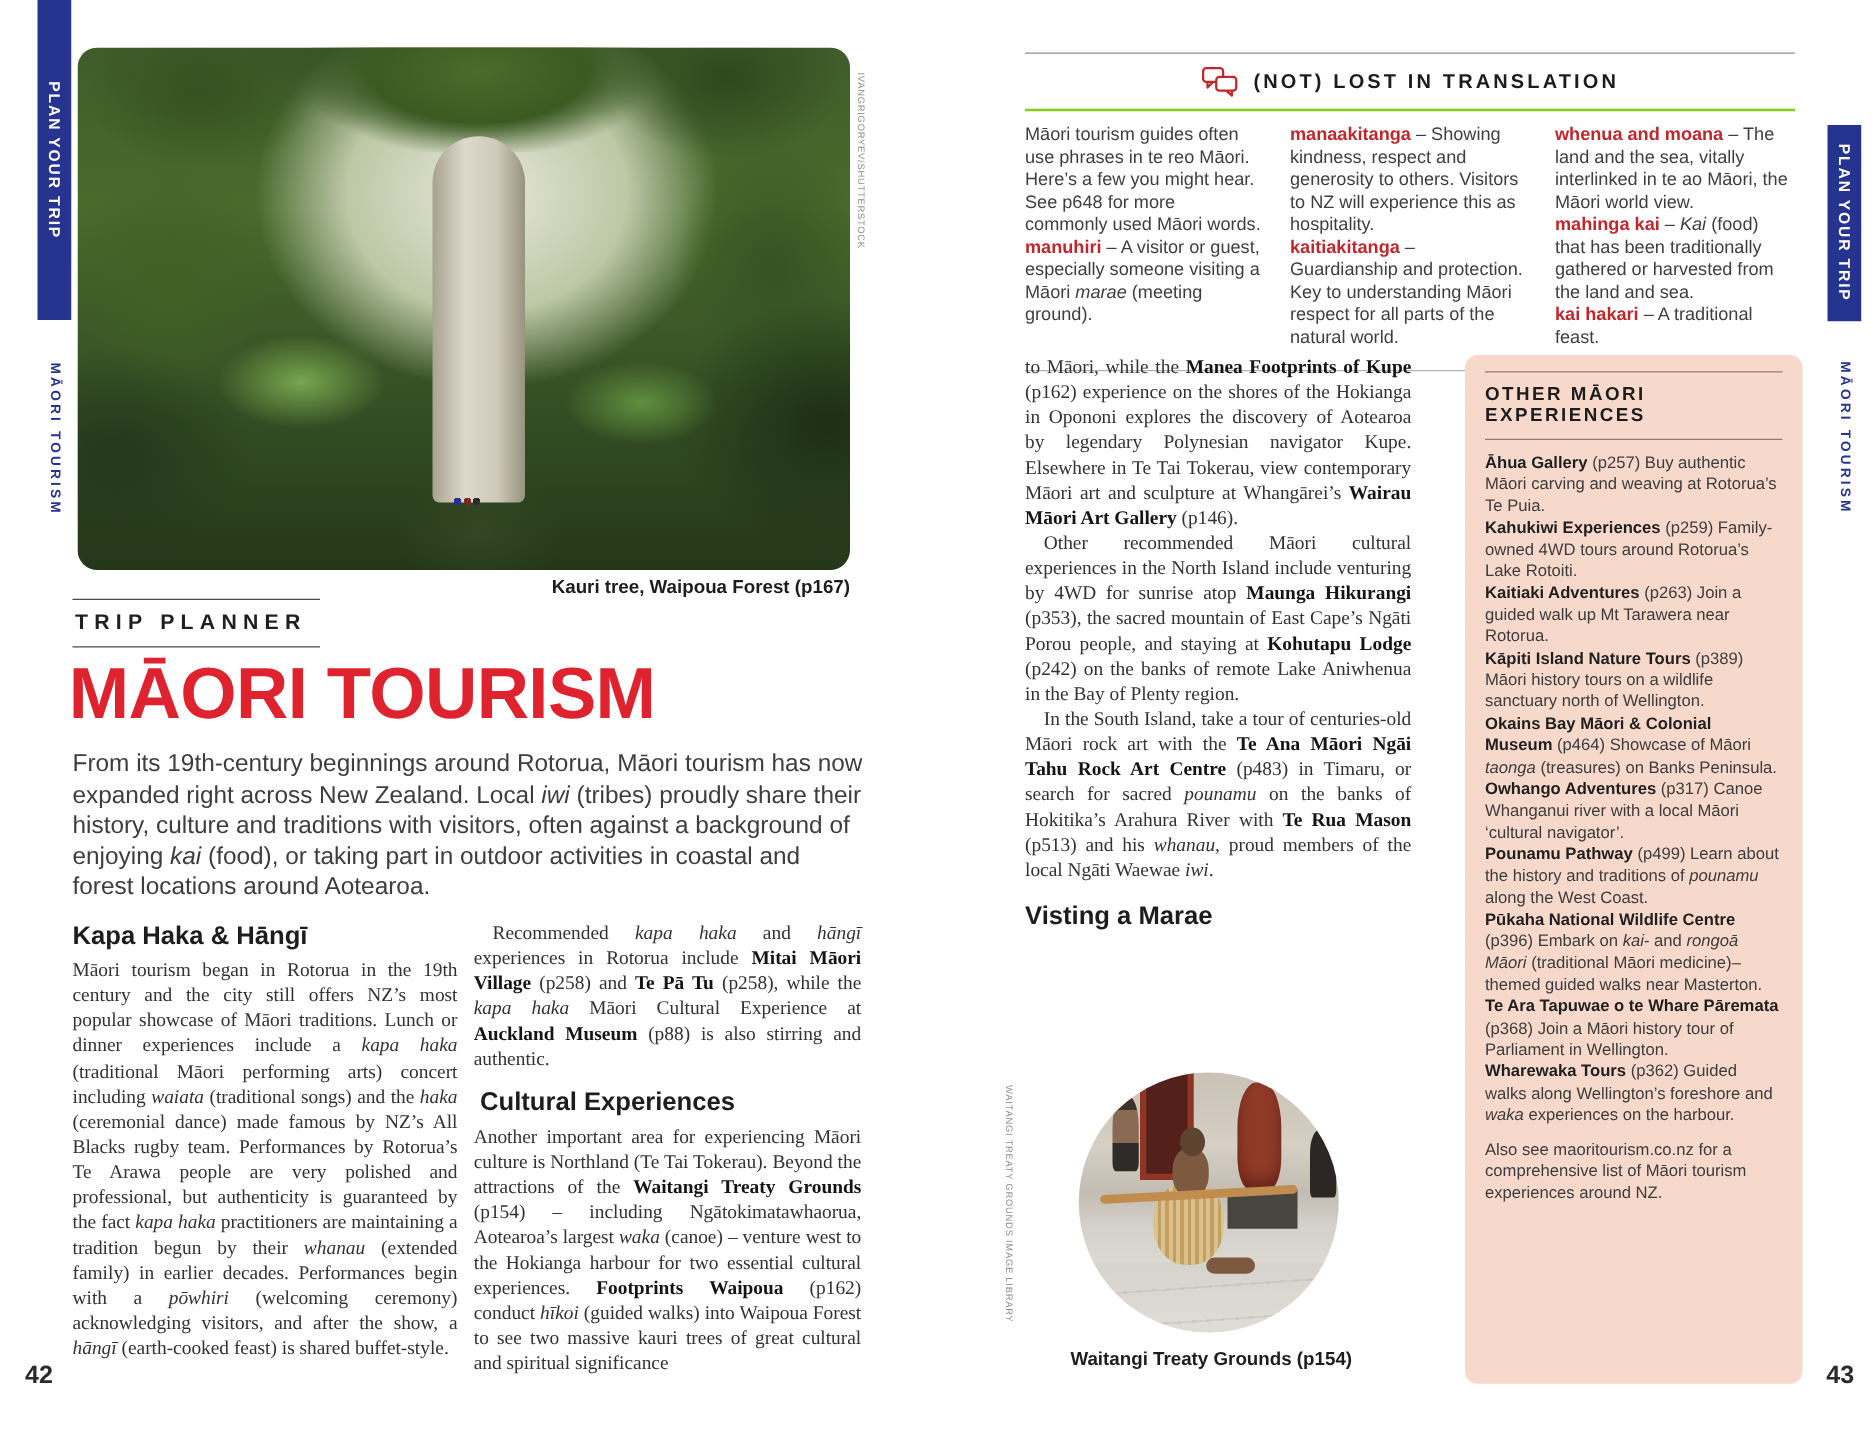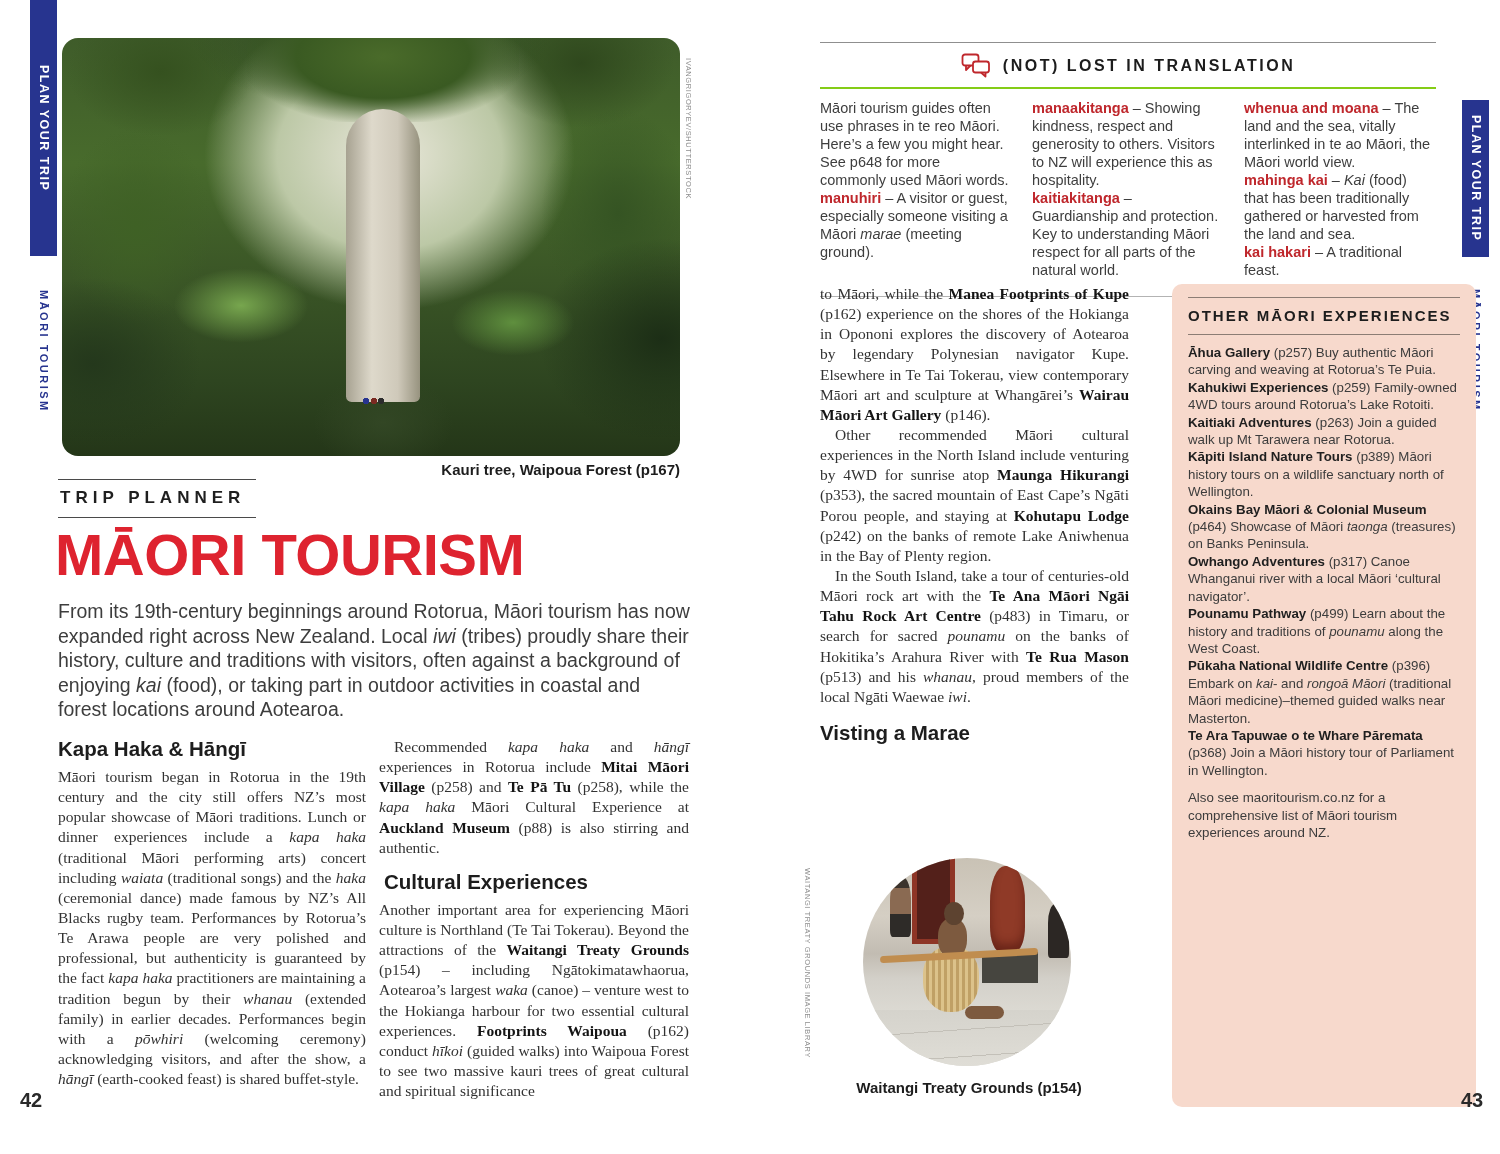--- a/index.html
+++ b/index.html
@@ -98,21 +98,21 @@
     background:repeating-linear-gradient(176deg,transparent 0 26px,#c3c0b8 26px 27px),
                linear-gradient(180deg,#d5d3cc,#dfddd6);}
   .c-skirt{left:29%;top:43%;width:27%;height:31%;border-radius:42% 42% 46% 46%;
     background:repeating-linear-gradient(90deg,#dcc28a 0 3px,#c0a065 3px 6px);}
   .c-torso{left:36%;top:29%;width:14%;height:19%;border-radius:45%;background:#7d5a3f;}
   .c-head{left:39%;top:21%;width:9.5%;height:11%;border-radius:50%;background:#5d4330;}
   .c-staff{left:8%;top:45%;width:76%;height:3.4%;border-radius:4px;background:#c08d4f;transform:rotate(-3deg);}
   .c-leg{left:49%;top:71%;width:19%;height:6.5%;border-radius:8px;background:#7d5a3f;}
 
   
-  .expbox{left:1172px;top:284px;width:304px;height:823px;background:#f7d9cc;border-radius:10px;
+  .expbox{left:1172px;top:284px;width:270px;height:823px;background:#f7d9cc;border-radius:10px;
           box-sizing:border-box;padding:13px 16px 12px 16px;}
   .exp-title{font-size:15px;font-weight:bold;letter-spacing:2px;color:#1d1d1d;
              border-top:1px solid #8c7d74;border-bottom:1px solid #8c7d74;padding:9px 0 10px;}
   .exp-items{margin-top:9px;font-size:13.3px;line-height:1.31;color:#3c3c3c;}
   .exp-items div{margin:0;}
   .exp-items b{color:#1f1f1f;}
   .exp-items i{font-style:italic;}
   .exp-footer{margin-top:10px;font-size:13.3px;line-height:1.31;color:#3c3c3c;}
 
   .pagenum{font-size:20px;font-weight:bold;color:#2a2a2a;}
@@ -215,19 +215,20 @@
     <div class="exp-items">
       <div><b>Āhua Gallery</b> (p257) Buy authentic Māori carving and weaving at Rotorua’s Te Puia.</div>
       <div><b>Kahukiwi Experiences</b> (p259) Family-owned 4WD tours around Rotorua’s Lake Rotoiti.</div>
       <div><b>Kaitiaki Adventures</b> (p263) Join a guided walk up Mt Tarawera near Rotorua.</div>
       <div><b>Kāpiti Island Nature Tours</b> (p389) Māori history tours on a wildlife sanctuary north of Wellington.</div>
       <div><b>Okains Bay Māori &amp; Colonial Museum</b> (p464) Showcase of Māori <i>taonga</i> (treasures) on Banks Peninsula.</div>
       <div><b>Owhango Adventures</b> (p317) Canoe Whanganui river with a local Māori ‘cultural navigator’.</div>
       <div><b>Pounamu Pathway</b> (p499) Learn about the history and traditions of <i>pounamu</i> along the West Coast.</div>
       <div><b>Pūkaha National Wildlife Centre</b> (p396) Embark on <i>kai</i>- and <i>rongoā Māori</i> (traditional Māori medicine)–themed guided walks near Masterton.</div>
       <div><b>Te Ara Tapuwae o te Whare Pāremata</b> (p368) Join a Māori history tour of Parliament in Wellington.</div>
+      <div><b>Wharewaka Tours</b> (p362) Guided walks along Wellington’s foreshore and <i>waka</i> experiences on the harbour.</div>
     </div>
     <div class="exp-footer">Also see maoritourism.co.nz for a comprehensive list of Māori tourism experiences around NZ.</div>
   </div>
 
   <div class="abs pagenum pagenum-right">43</div>
 
 </div>
 
 </body></html>

